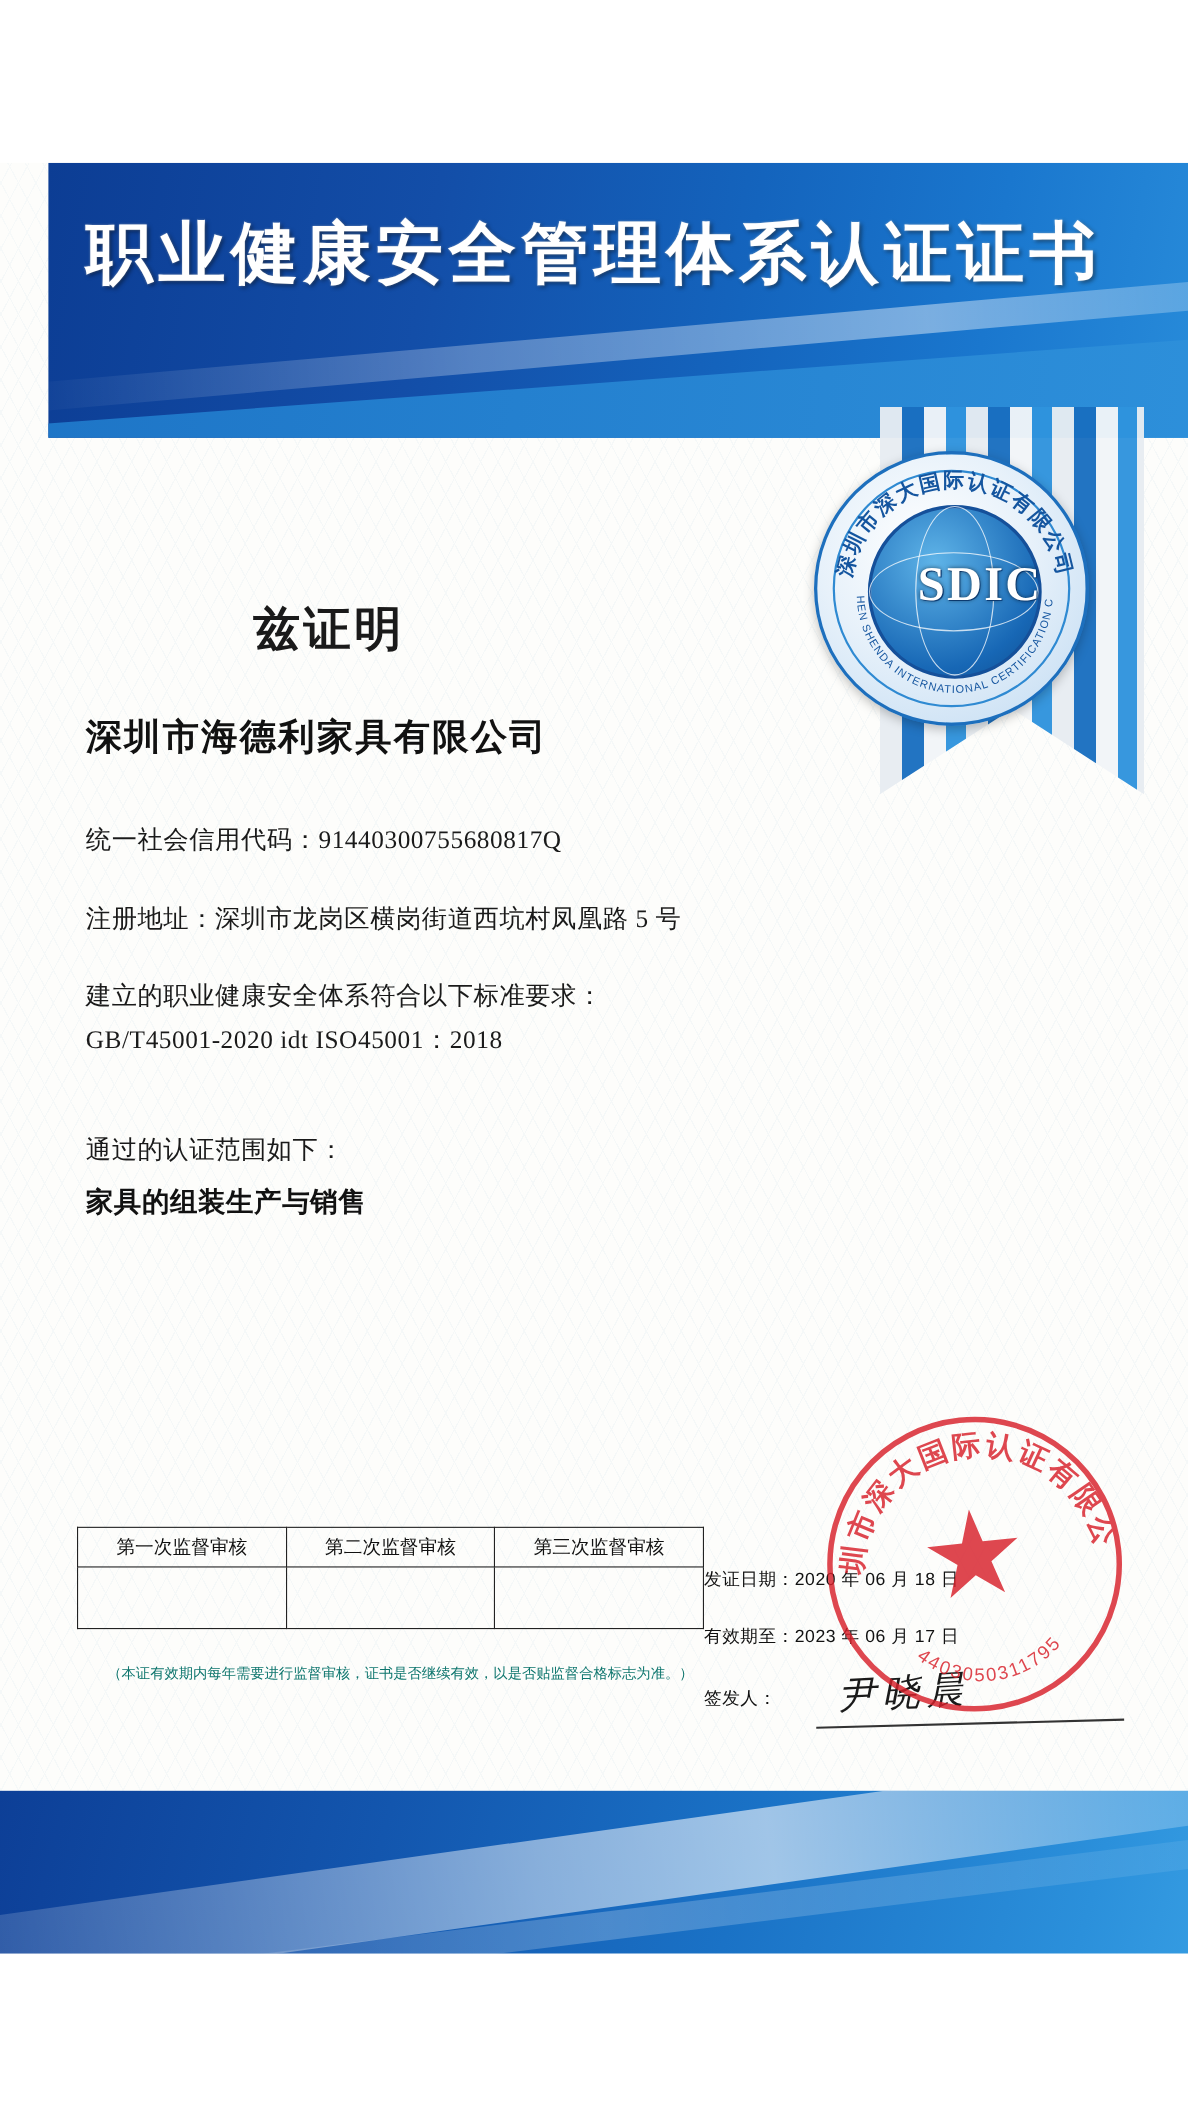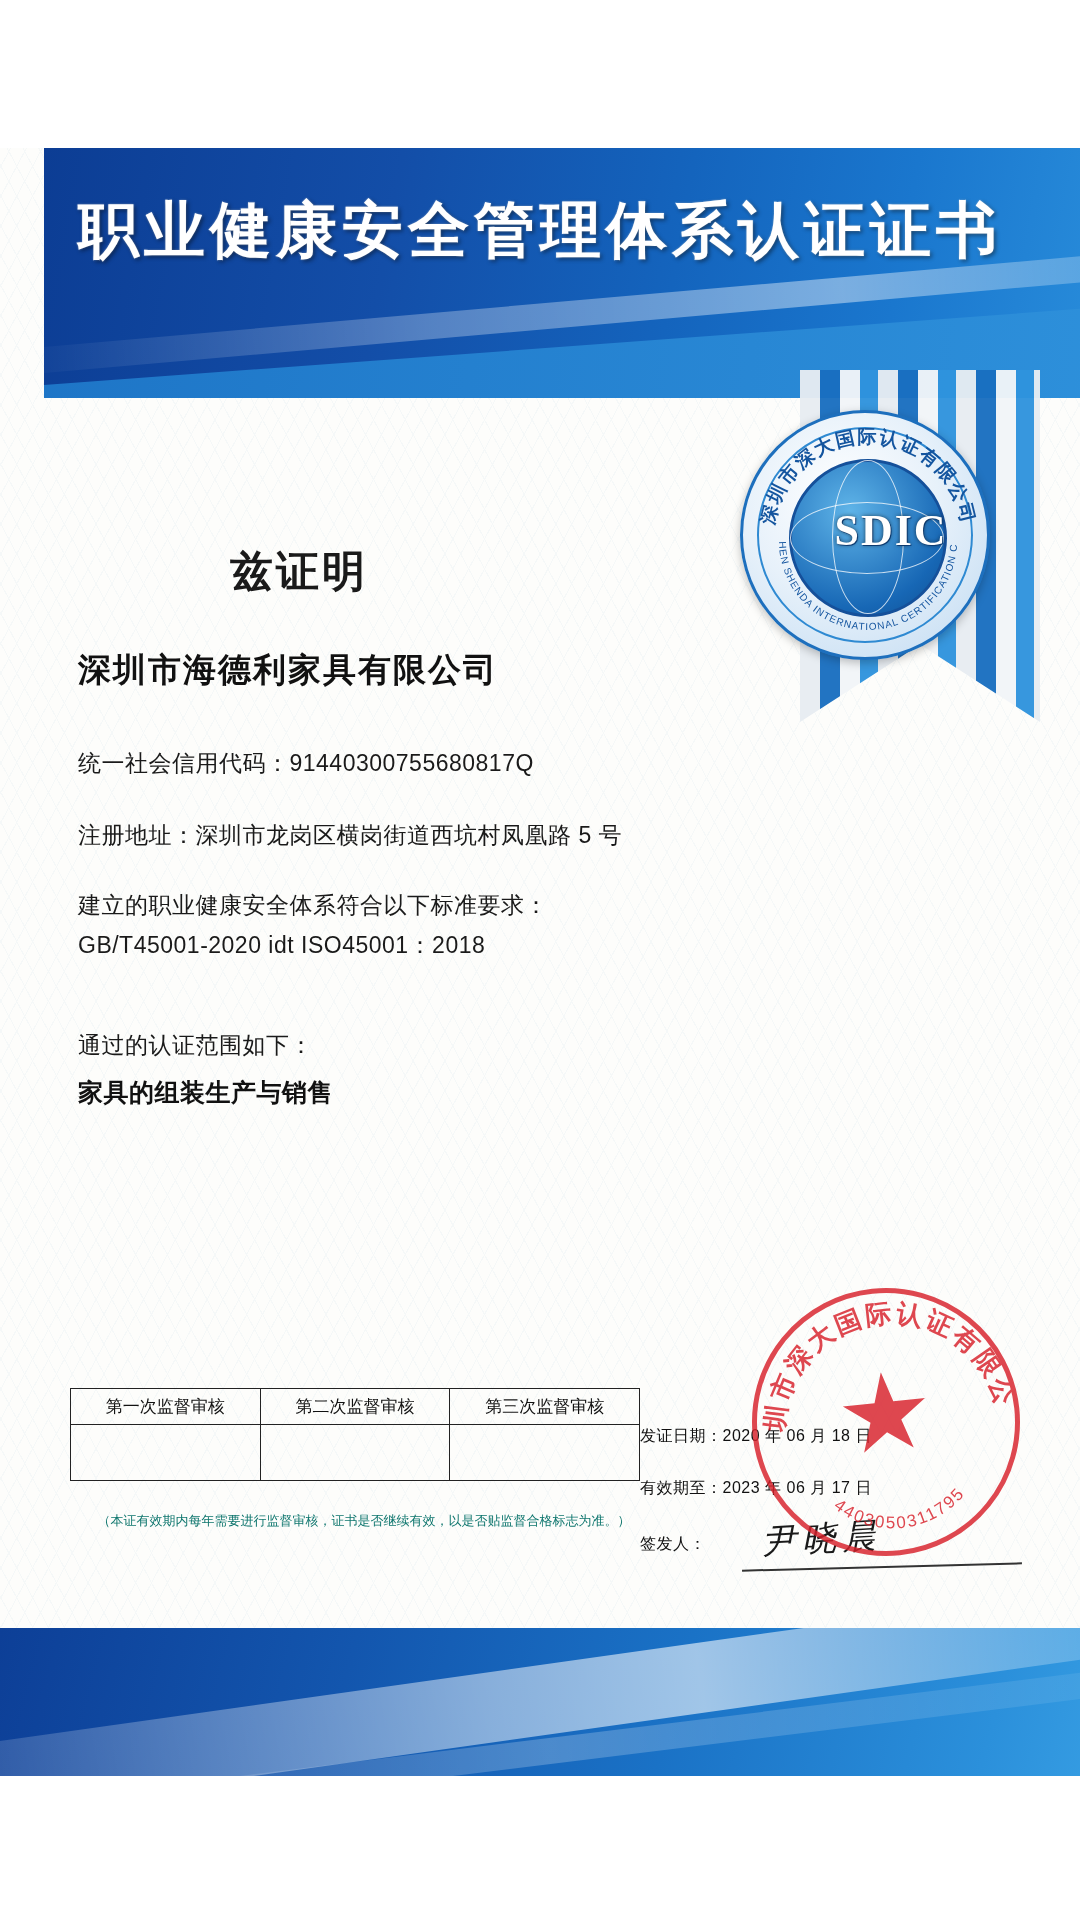--- a/index.html
+++ b/index.html
@@ -140,21 +140,21 @@
   .seal-cn-text, .seal-en-text {
     position: absolute; left: 0; top: 0; width: 250px; height: 250px;
     z-index: 3;
   }
   .seal-cn-text text, .seal-en-text text { fill: #14559f; }
 
   
   .body-wrap { position: absolute; left: 0; top: 0; width: 1080px; height: 1628px; padding-left: 45px; }
   .zheng { position: absolute; left: 230px; top: 395px; font-size: 43px; font-weight: bold; color: #1a1a1a; letter-spacing: 3px; font-family: "Liberation Serif", serif; }
   .company { position: absolute; left: 78px; top: 500px; font-size: 33px; font-weight: bold; color: #111; letter-spacing: 2px; font-family: "Liberation Serif", serif; }
-  .line { position: absolute; left: 78px; font-size: 23px; color: #1a1a1a; letter-spacing: .5px; }
+  .line { position: absolute; left: 78px; font-size: 23px; color: #1a1a1a; letter-spacing: .5px; font-family: Liberation Serif, serif; }
   .l-credit { top: 600px; }
   .l-address { top: 672px; }
   .l-std-label { top: 742px; }
   .l-std-value { top: 782px; }
   .l-scope-label { top: 882px; }
   .l-scope-value { top: 928px; font-size: 25px; font-weight: bold; color: #111; }
 
   
   .surv-table {
     position: absolute;

